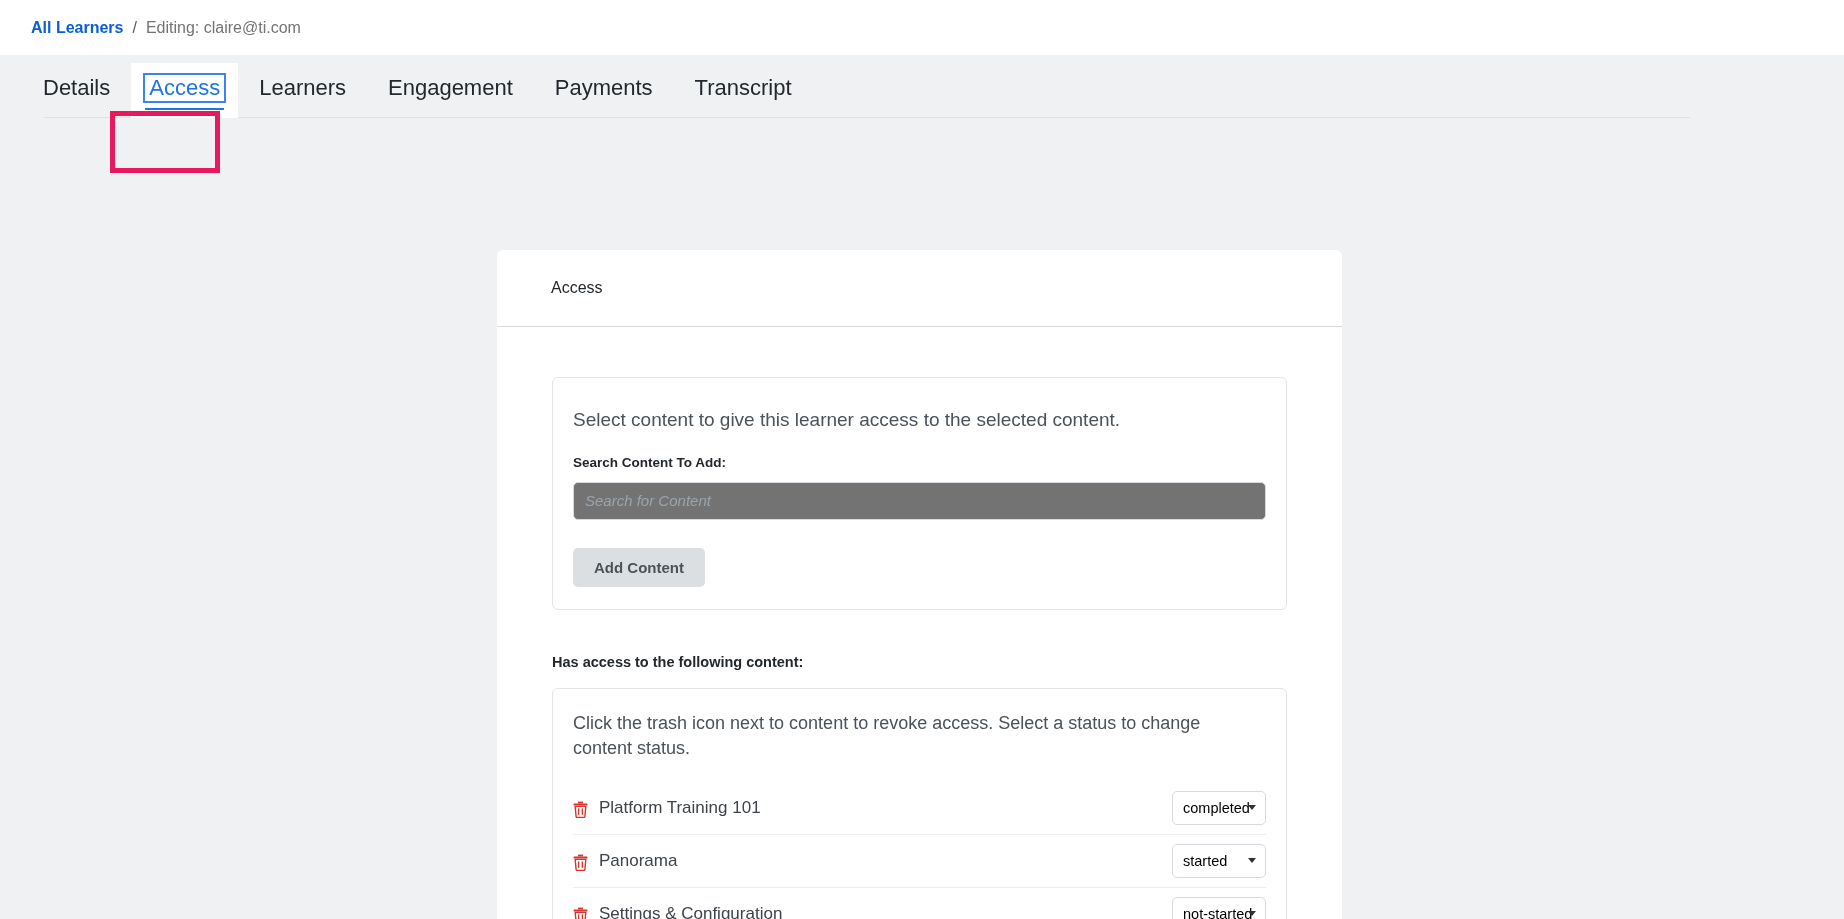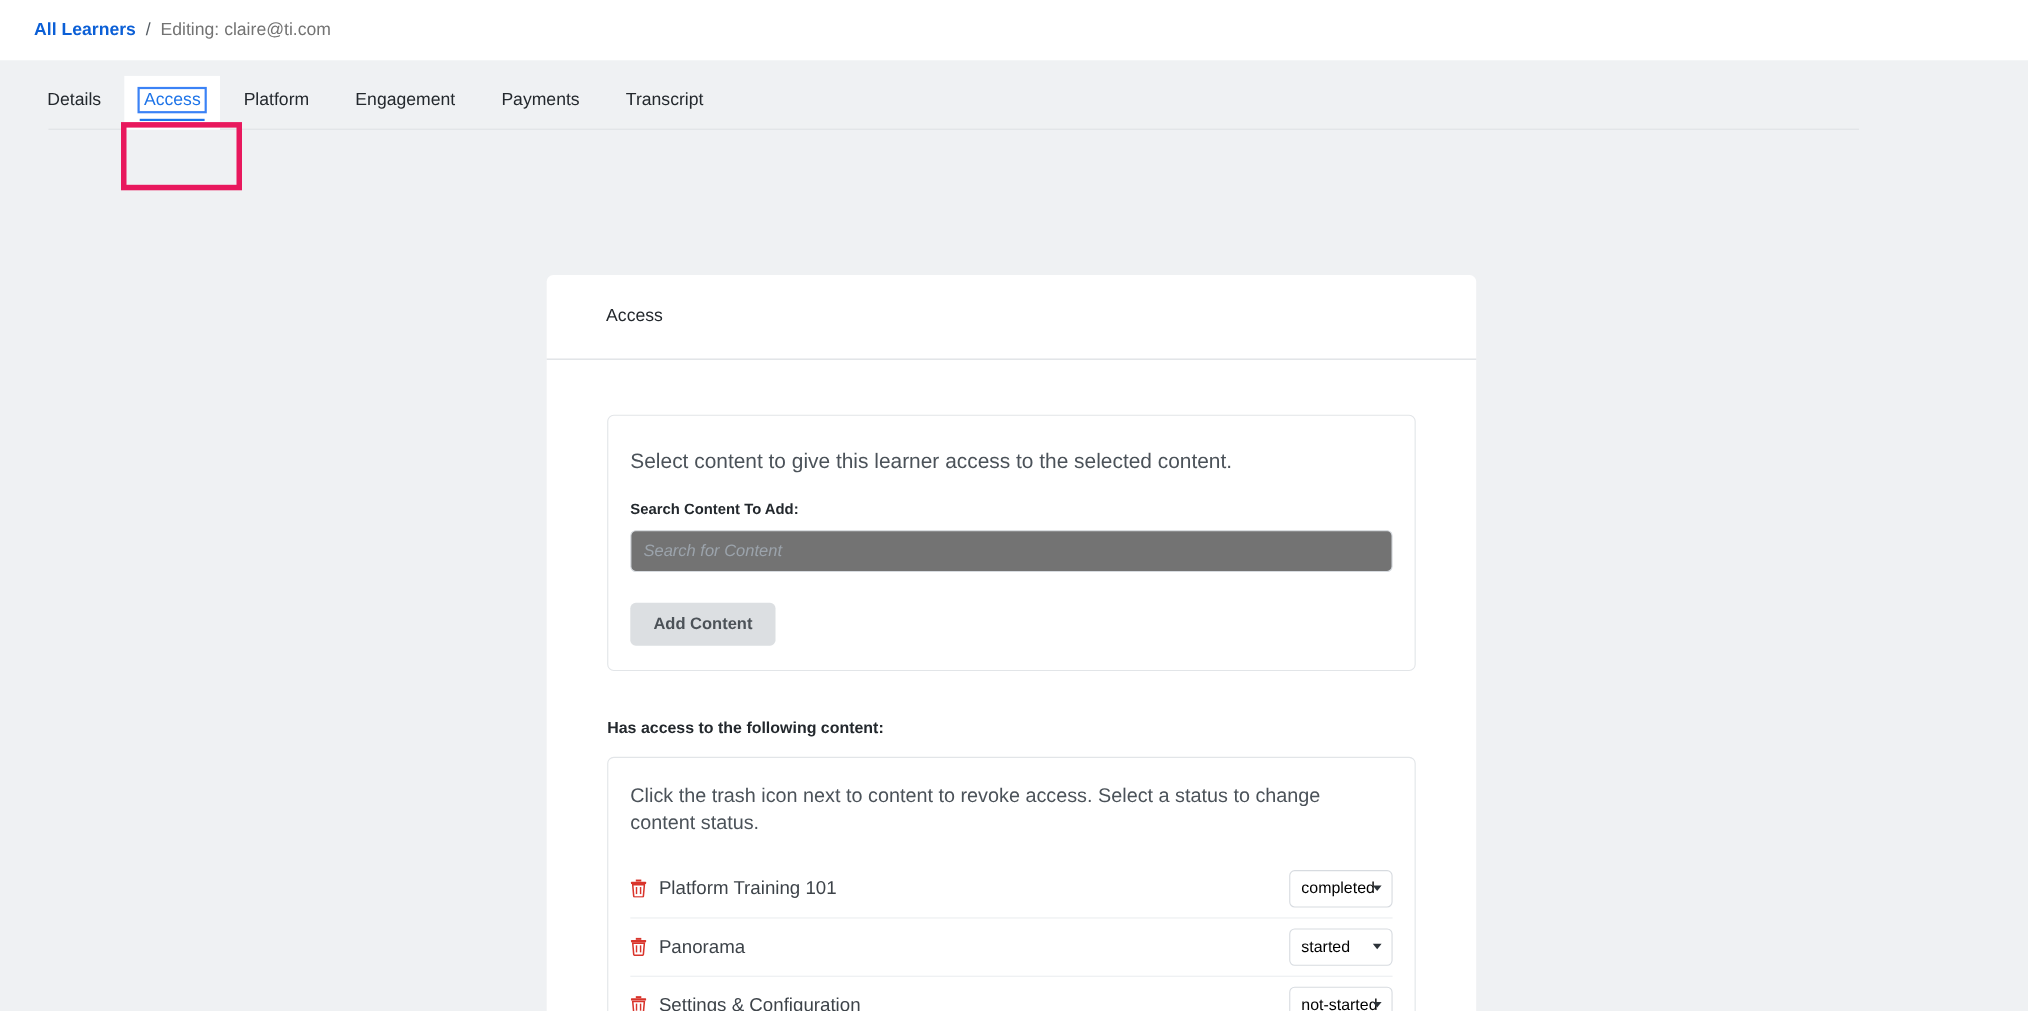--- a/index.html
+++ b/index.html
@@ -37,21 +37,21 @@
   }
   .tabbar {
     display: flex;
     align-items: flex-end;
     height: 100%;
     padding-left: 22px;
     position: relative;
     z-index: 2;
   }
   .tab {
-    font-size: 16px;
+    font-size: 22px;
     color: #23282d;
     padding: 0 21px 19px 21px;
     cursor: pointer;
     line-height: 1;
     white-space: nowrap;
     text-align: right;
   }
   .tab.active {
     background: #ffffff;
     color: #1e74e8;
@@ -187,21 +187,21 @@
   }
   .access-row {
     display: flex;
     align-items: center;
     justify-content: space-between;
     height: 53px;
     border-bottom: 1px solid #eceef0;
   }
   .row-left {
     display: flex;
-    align-items: center;
+    align-items: flex-end;
     gap: 11px;
   }
   .trash-icon { display: block; width: 15px; height: 17px; }
   .content-title {
     font-size: 17px;
     color: #3d4349;
   }
   .status-select {
     position: relative;
     width: 94px;
@@ -231,21 +231,21 @@
 <div class="breadcrumb-bar">
   <a class="bc-link">All Learners</a>
   <span class="bc-sep">/</span>
   <span class="bc-current">Editing: claire@ti.com</span>
 </div>
 
 <div class="tabbar-wrap">
   <div class="tabbar">
     <div class="tab"><span>Details</span></div>
     <div class="tab active"><span class="focus-ring">Access</span></div>
-    <div class="tab"><span>Platform</span></div>
+    <div class="tab"><span>Learners</span></div>
     <div class="tab"><span>Engagement</span></div>
     <div class="tab"><span>Payments</span></div>
     <div class="tab"><span>Transcript</span></div>
   </div>
   <div class="tabbar-underline"></div>
   <div class="anno-box"></div>
 </div>
 
 <div class="page-body">
   <div class="card">

